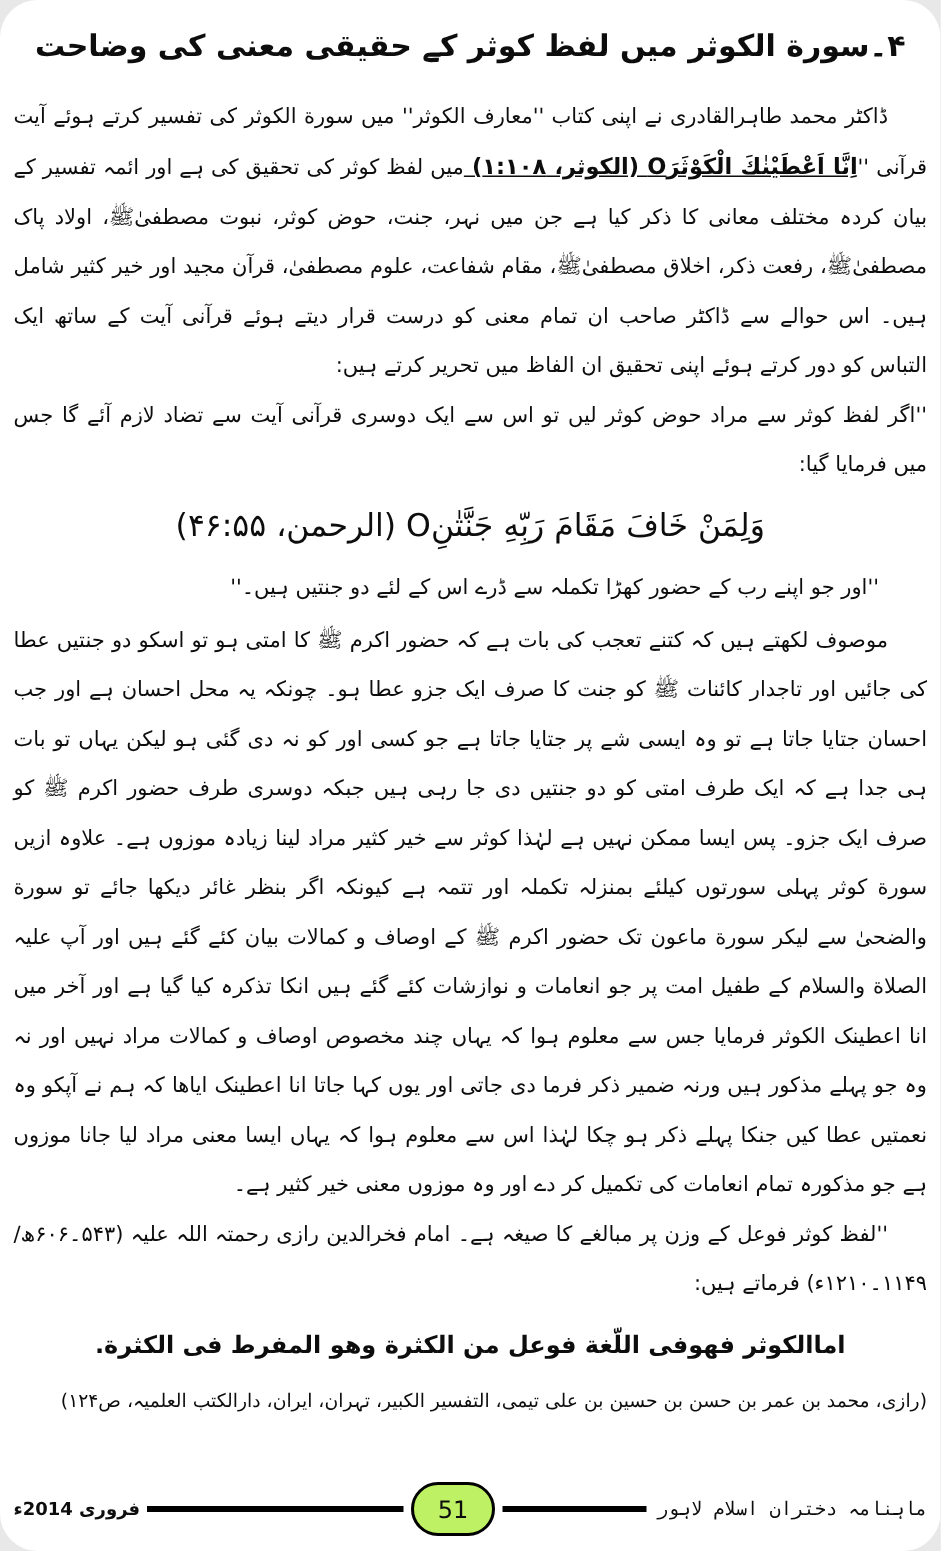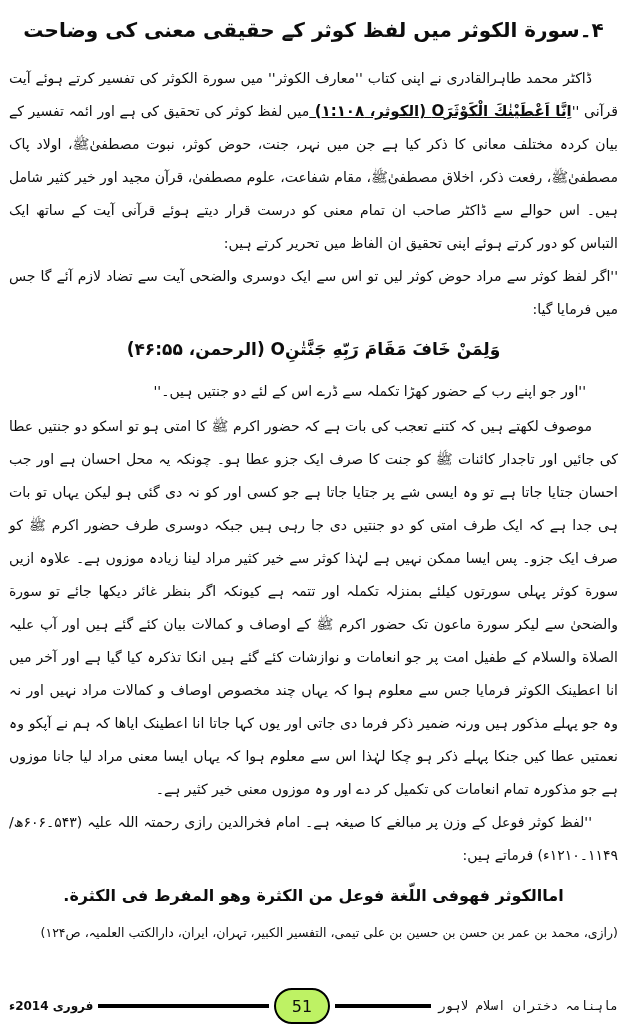--- a/index.html
+++ b/index.html
@@ -7,40 +7,41 @@
     position:relative;
     width:627px;height:1034px;
     margin:0 auto;
     background:#ffffff;
     color:#0d0d0d;
     font-family:"DejaVu Sans",sans-serif;
     direction:rtl;
     box-sizing:border-box;
     padding:6px 9px 0 9px;
     overflow:hidden;
+    border-radius:25px;
   }
   .title{
     text-align:center;
     font-size:20px;
     font-weight:bold;
     margin:4px 0 12px 0;
     line-height:40px;
   }
   .body{
     font-size:14px;
     line-height:33px;
     text-align:justify;
     margin:0;
   }
   .indent{text-indent:26px;}
   .qinline{font-weight:bold;font-size:15px;text-decoration:underline;}
   .verse-center{
     text-align:center;
-    font-weight:bold;
-    font-size:17px;
+    font-weight:normal;
+    font-size:21px;
     line-height:42px;
     margin:2px 0;
   }
   .translation{
     font-size:14px;
     line-height:38px;
     padding-right:32px;
     margin:0;
     text-align:right;
   }
@@ -94,21 +95,21 @@
 </style>
 </head>
 <body>
 
 <div class="page">
 
   <h1 class="title">۴۔سورة الکوثر میں لفظ کوثر کے حقیقی معنی کی وضاحت</h1>
 
   <p class="body indent"><span>ڈاکٹر محمد طاہرالقادری نے اپنی کتاب ''معارف الکوثر'' میں سورة الکوثر کی تفسیر کرتے ہوئے آیت قرآنی ''</span><span class="qinline">اِنَّا اَعْطَيْنٰكَ الْكَوْثَرَO</span><span class="qinline"> (الکوثر، ۱:۱۰۸) </span><span>میں لفظ کوثر کی تحقیق کی ہے اور ائمہ تفسیر کے بیان کردہ مختلف معانی کا ذکر کیا ہے جن میں نہر، جنت، حوض کوثر، نبوت مصطفیٰﷺ، اولاد پاک مصطفیٰﷺ، رفعت ذکر، اخلاق مصطفیٰﷺ، مقام شفاعت، علوم مصطفیٰ، قرآن مجید اور خیر کثیر شامل ہیں۔ اس حوالے سے ڈاکٹر صاحب ان تمام معنی کو درست قرار دیتے ہوئے قرآنی آیت کے ساتھ ایک التباس کو دور کرتے ہوئے اپنی تحقیق ان الفاظ میں تحریر کرتے ہیں:</span></p>
 
-  <p class="body">''اگر لفظ کوثر سے مراد حوض کوثر لیں تو اس سے ایک دوسری والضحی آیت سے تضاد لازم آئے گا جس میں فرمایا گیا:</p>
+  <p class="body">''اگر لفظ کوثر سے مراد حوض کوثر لیں تو اس سے ایک دوسری قرآنی آیت سے تضاد لازم آئے گا جس میں فرمایا گیا:</p>
 
   <div class="verse-center"><span>وَلِمَنْ خَافَ مَقَامَ رَبِّهِ جَنَّتٰنِO</span> <span>(الرحمن، ۴۶:۵۵)</span></div>
 
   <p class="translation">''اور جو اپنے رب کے حضور کھڑا تکملہ سے ڈرے اس کے لئے دو جنتیں ہیں۔''</p>
 
   <p class="body indent"><span>موصوف لکھتے ہیں کہ کتنے تعجب کی بات ہے کہ حضور اکرم ﷺ کا امتی ہو تو اسکو دو جنتیں عطا کی جائیں اور تاجدار کائنات ﷺ کو جنت کا صرف ایک جزو عطا ہو۔ چونکہ یہ محل احسان ہے اور جب احسان جتایا جاتا ہے تو وہ ایسی شے پر جتایا جاتا ہے جو کسی اور کو نہ دی گئی ہو لیکن یہاں تو بات ہی جدا ہے کہ ایک طرف امتی کو دو جنتیں دی جا رہی ہیں جبکہ دوسری طرف حضور اکرم ﷺ کو صرف ایک جزو۔ پس ایسا ممکن نہیں ہے لہٰذا کوثر سے خیر کثیر مراد لینا زیادہ موزوں ہے۔ علاوہ ازیں سورة کوثر پہلی سورتوں کیلئے بمنزلہ تکملہ اور تتمہ ہے کیونکہ اگر بنظر غائر دیکھا جائے تو سورة والضحیٰ سے لیکر سورة ماعون تک حضور اکرم ﷺ کے اوصاف و کمالات بیان کئے گئے ہیں اور آپ علیہ الصلاة والسلام کے طفیل امت پر جو انعامات و نوازشات کئے گئے ہیں انکا تذکرہ کیا گیا ہے اور آخر میں </span><b>انا اعطینک الکوثر</b><span> فرمایا جس سے معلوم ہوا کہ یہاں چند مخصوص اوصاف و کمالات مراد نہیں اور نہ وہ جو پہلے مذکور ہیں ورنہ ضمیر ذکر فرما دی جاتی اور یوں کہا جاتا </span><b>انا اعطینک ایاھا</b><span> کہ ہم نے آپکو وہ نعمتیں عطا کیں جنکا پہلے ذکر ہو چکا لہٰذا اس سے معلوم ہوا کہ یہاں ایسا معنی مراد لیا جانا موزوں ہے جو مذکورہ تمام انعامات کی تکمیل کر دے اور وہ موزوں معنی خیر کثیر ہے۔</span></p>
 
 
   <p class="body indent">''لفظ کوثر فوعل کے وزن پر مبالغے کا صیغہ ہے۔ امام فخرالدین رازی رحمتہ اللہ علیہ (۵۴۳۔۶۰۶ھ/ ۱۱۴۹۔۱۲۱۰ء) فرماتے ہیں:</p>
 

